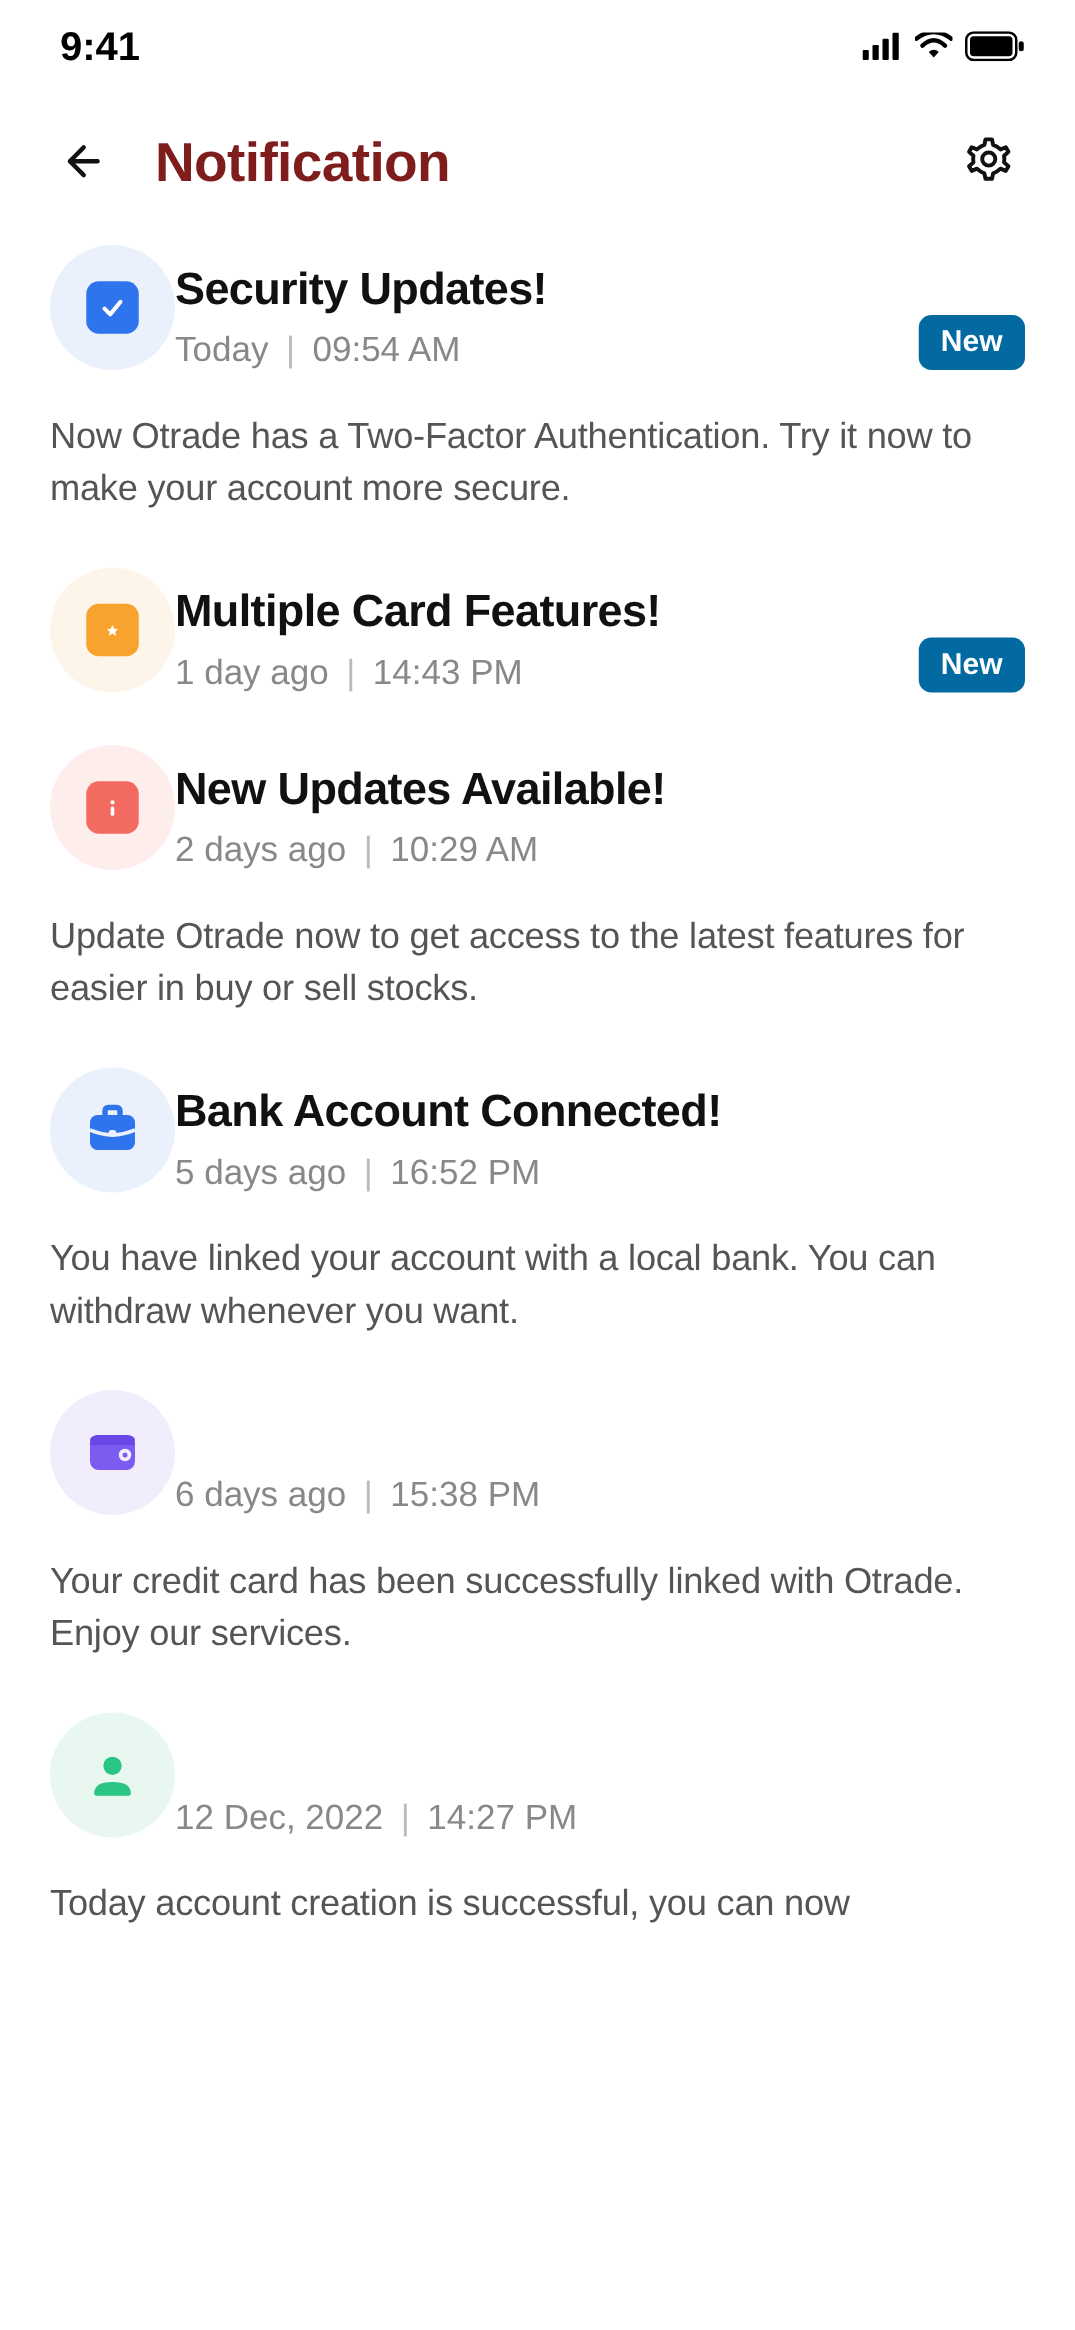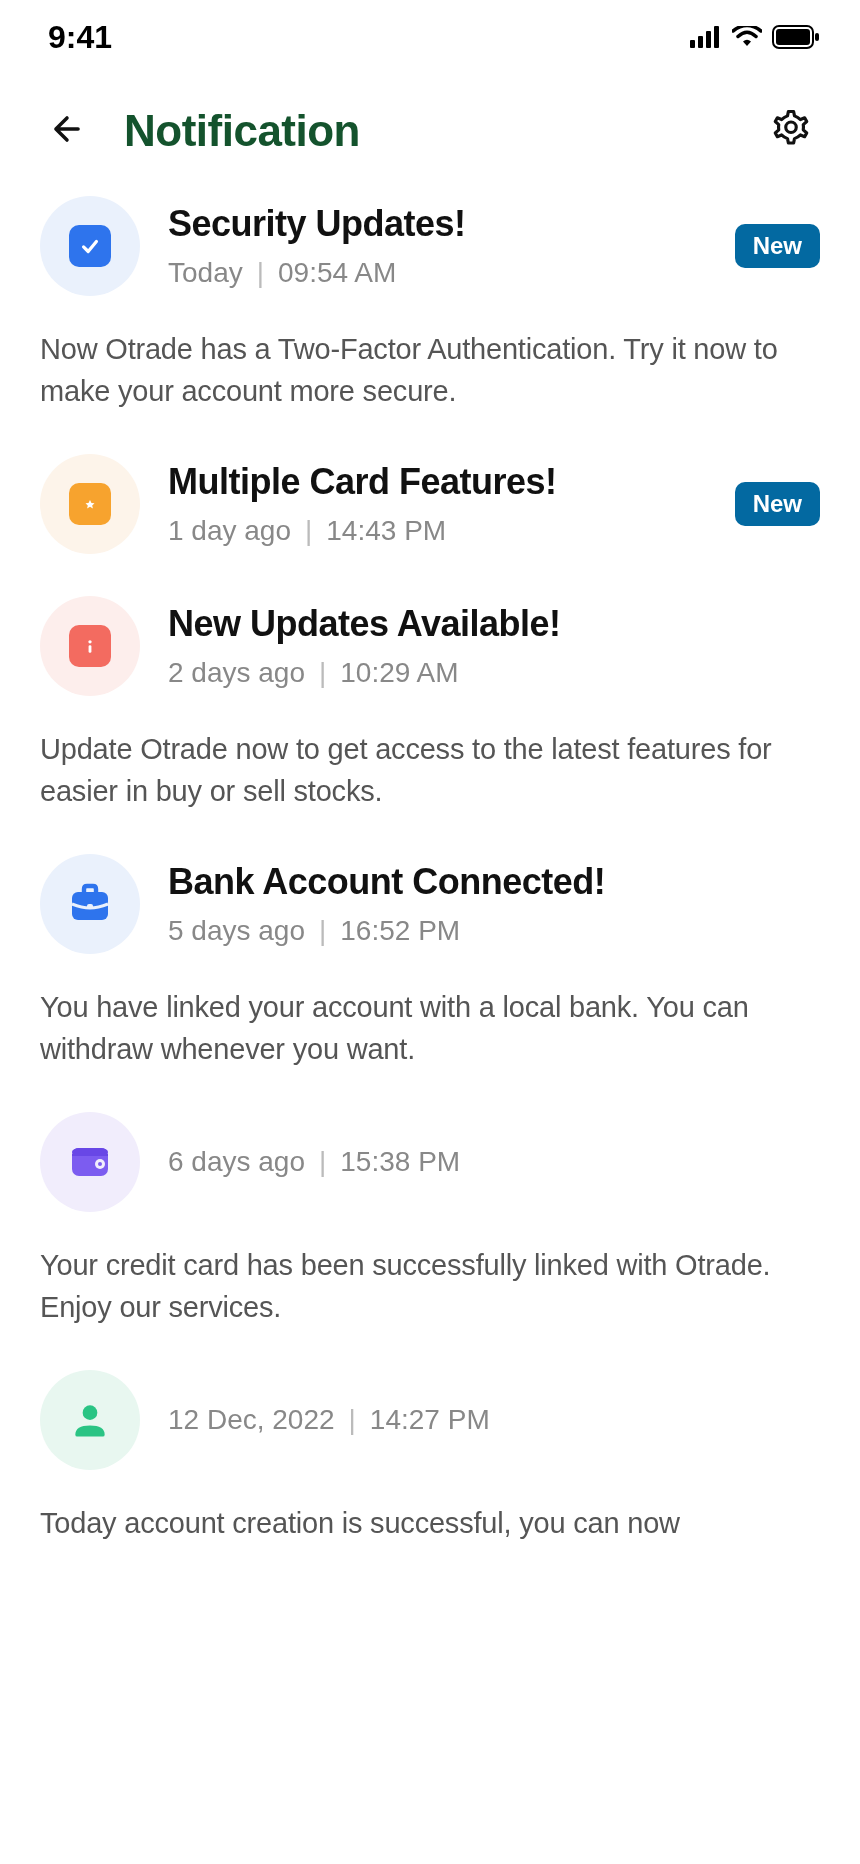--- a/index.html
+++ b/index.html
@@ -39,40 +39,39 @@
     }
     .back-btn {
       background: none;
       border: none;
       cursor: pointer;
       padding: 8px;
     }
     .page-title {
       font-size: 44px;
       font-weight: 700;
-      color: #14532d;
+      color: #7f1d1d;
       flex: 1;
       letter-spacing: -0.5px;
     }
     .settings-btn {
       background: none;
       border: none;
       cursor: pointer;
       padding: 8px;
     }
     .notifications {
       padding: 0 40px;
     }
     .notification-item {
       margin-bottom: 42px;
     }
     .notif-header {
       display: flex;
-      align-items: center;
-      gap: 28px;
+      align-items: flex-end;
     }
     .notif-icon-wrapper {
       width: 100px;
       height: 100px;
       border-radius: 50%;
       display: flex;
       align-items: center;
       justify-content: center;
       flex-shrink: 0;
     }

